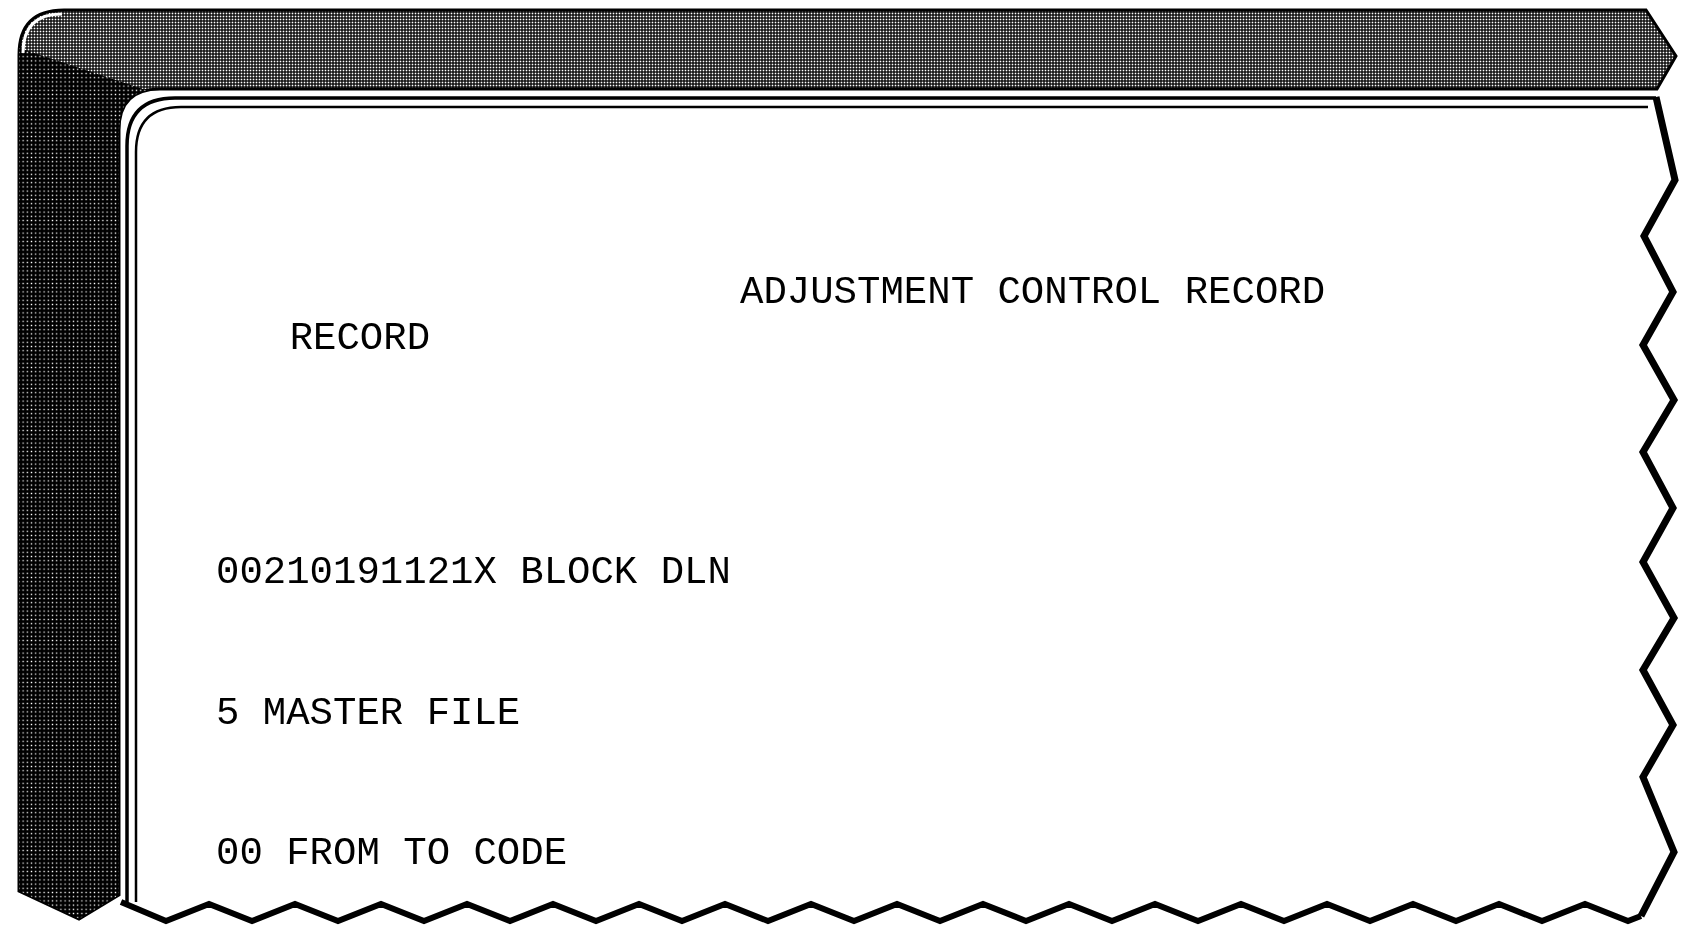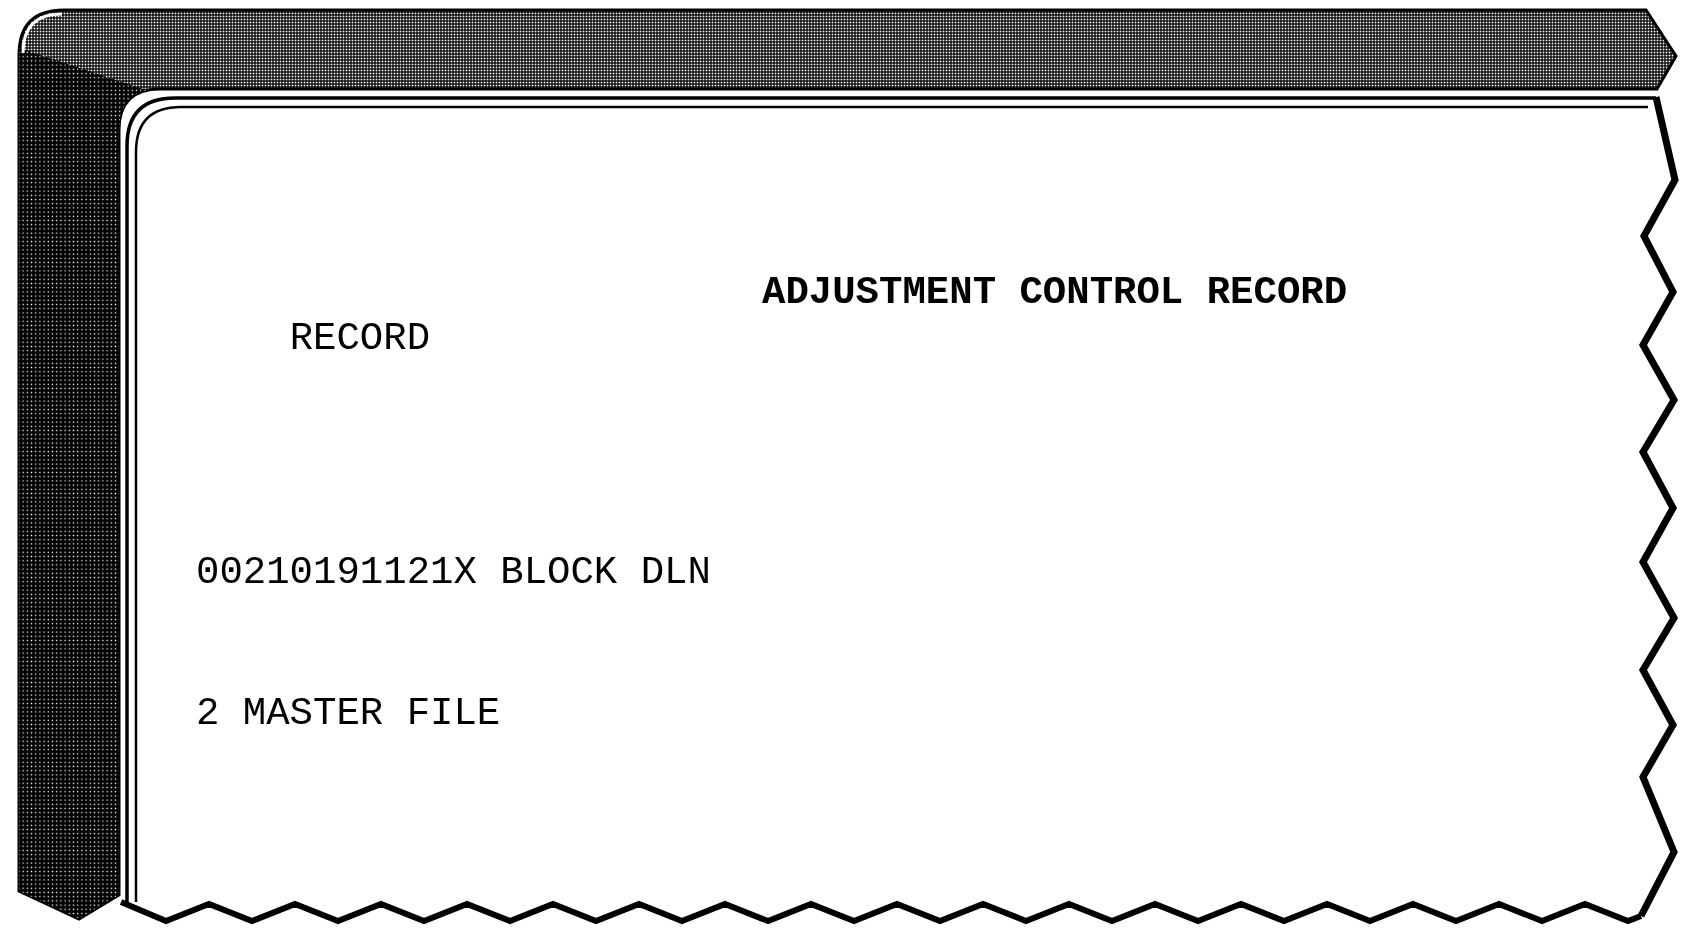--- a/index.html
+++ b/index.html
@@ -18,23 +18,23 @@
     left:196px;top:176px;
     width:1400px;
     font-size:39px;
     line-height:46.8px;
     color:#000;
     white-space:pre;
     letter-spacing:0;
     z-index:2;
   }
   .header-row{position:relative;height:46.8px;}
-  .header-row .title{position:absolute;left:566px;top:0;font-weight:bold;}
+  .header-row .title{position:absolute;left:544px;top:0;}
   .spacer-line{height:46.8px;}
-  .line{height:46.8px;}
+  .line{height:46.8px;margin-left:20px;}
 </style>
 </head>
 <body>
 
 <svg class="frame-art" viewBox="0 0 1687 934" xmlns="http://www.w3.org/2000/svg" aria-hidden="true">
   <defs>
     <pattern id="ht-light" width="3" height="3" patternUnits="userSpaceOnUse">
       <rect width="3" height="3" fill="#000"></rect>
       <rect x="0.65" y="0.65" width="1.7" height="1.7" fill="#fff"></rect>
     </pattern>
@@ -65,21 +65,22 @@
   <polyline points="121,902 166,921 209,904 252,921 295,904 338,921 381,904 424,921 467,904 510,921 553,904 596,921 639,904 682,921 725,904 768,921 811,904 854,921 897,904 940,921 983,904 1026,921 1069,904 1112,921 1155,904 1198,921 1241,904 1284,921 1327,904 1370,921 1413,904 1456,921 1499,904 1542,921 1585,904 1628,921 1641,916" fill="none" stroke="#000" stroke-width="6" stroke-linejoin="miter"></polyline>
 </svg>
 
 <div class="screen-text">
   <div class="header-row">
     <span>RECORD</span>
     <span class="title">ADJUSTMENT CONTROL RECORD</span>
   </div>
   <div class="spacer-line"></div>
   <div class="line">00210191121X BLOCK DLN</div>
-  <div class="line">2 MASTER FILE</div>
+  <div class="line">5 MASTER FILE</div>
+  <div class="line">00 FROM TO CODE</div>
   
   
   
   
   
   
   
   
   
 </div>

